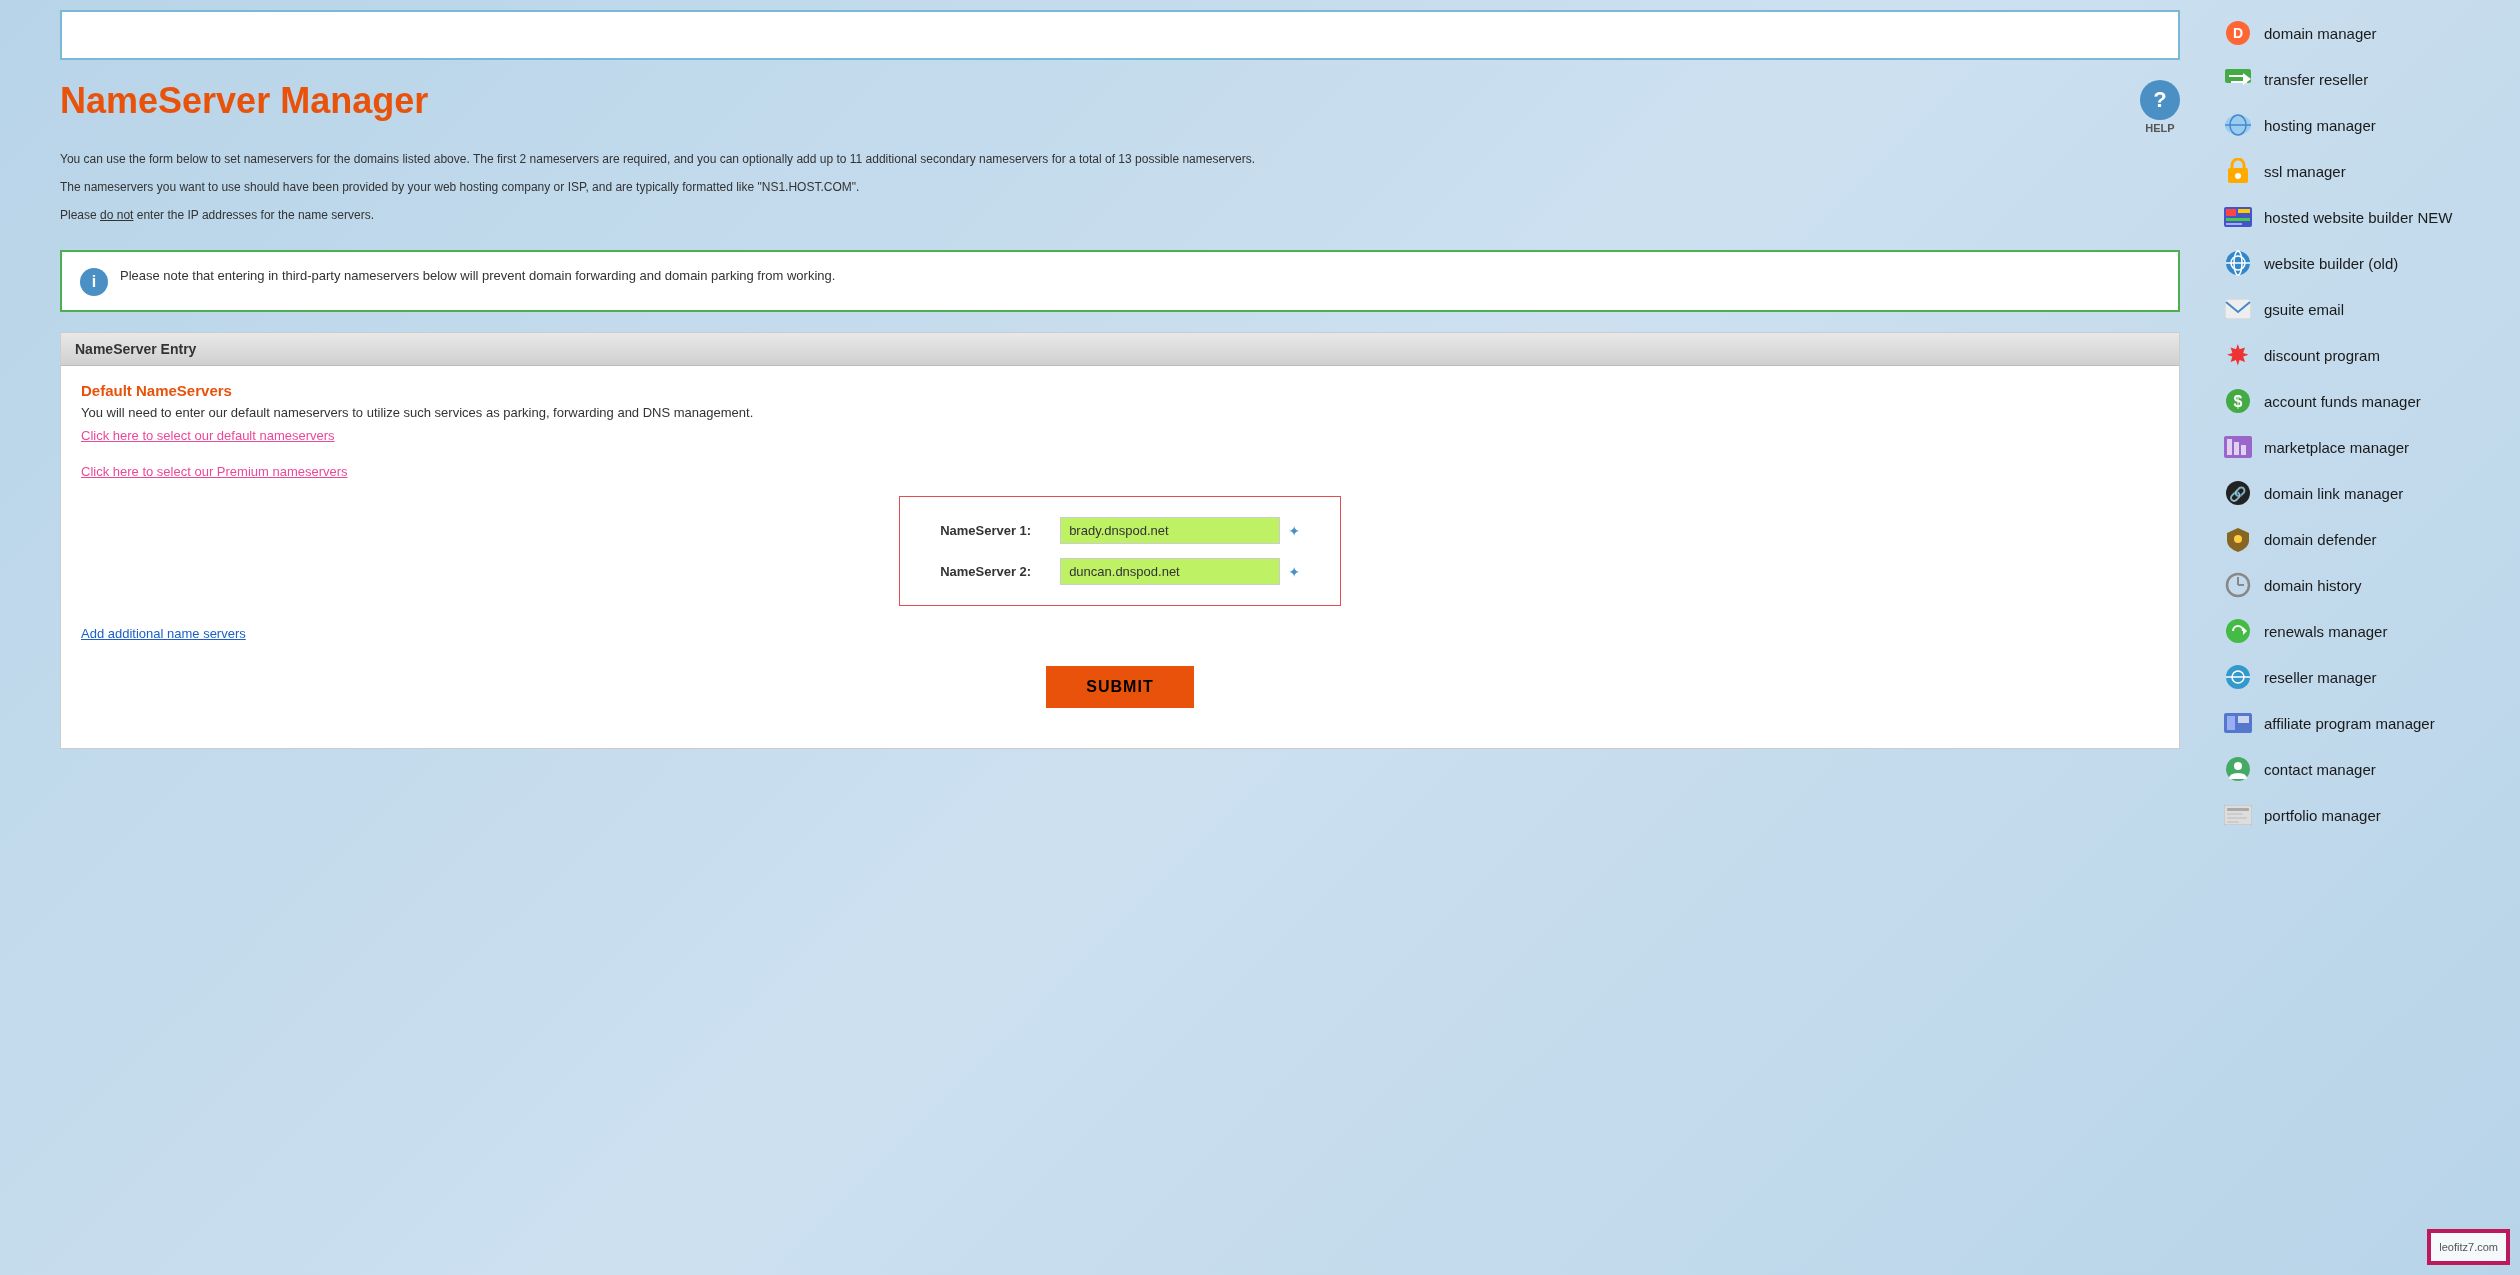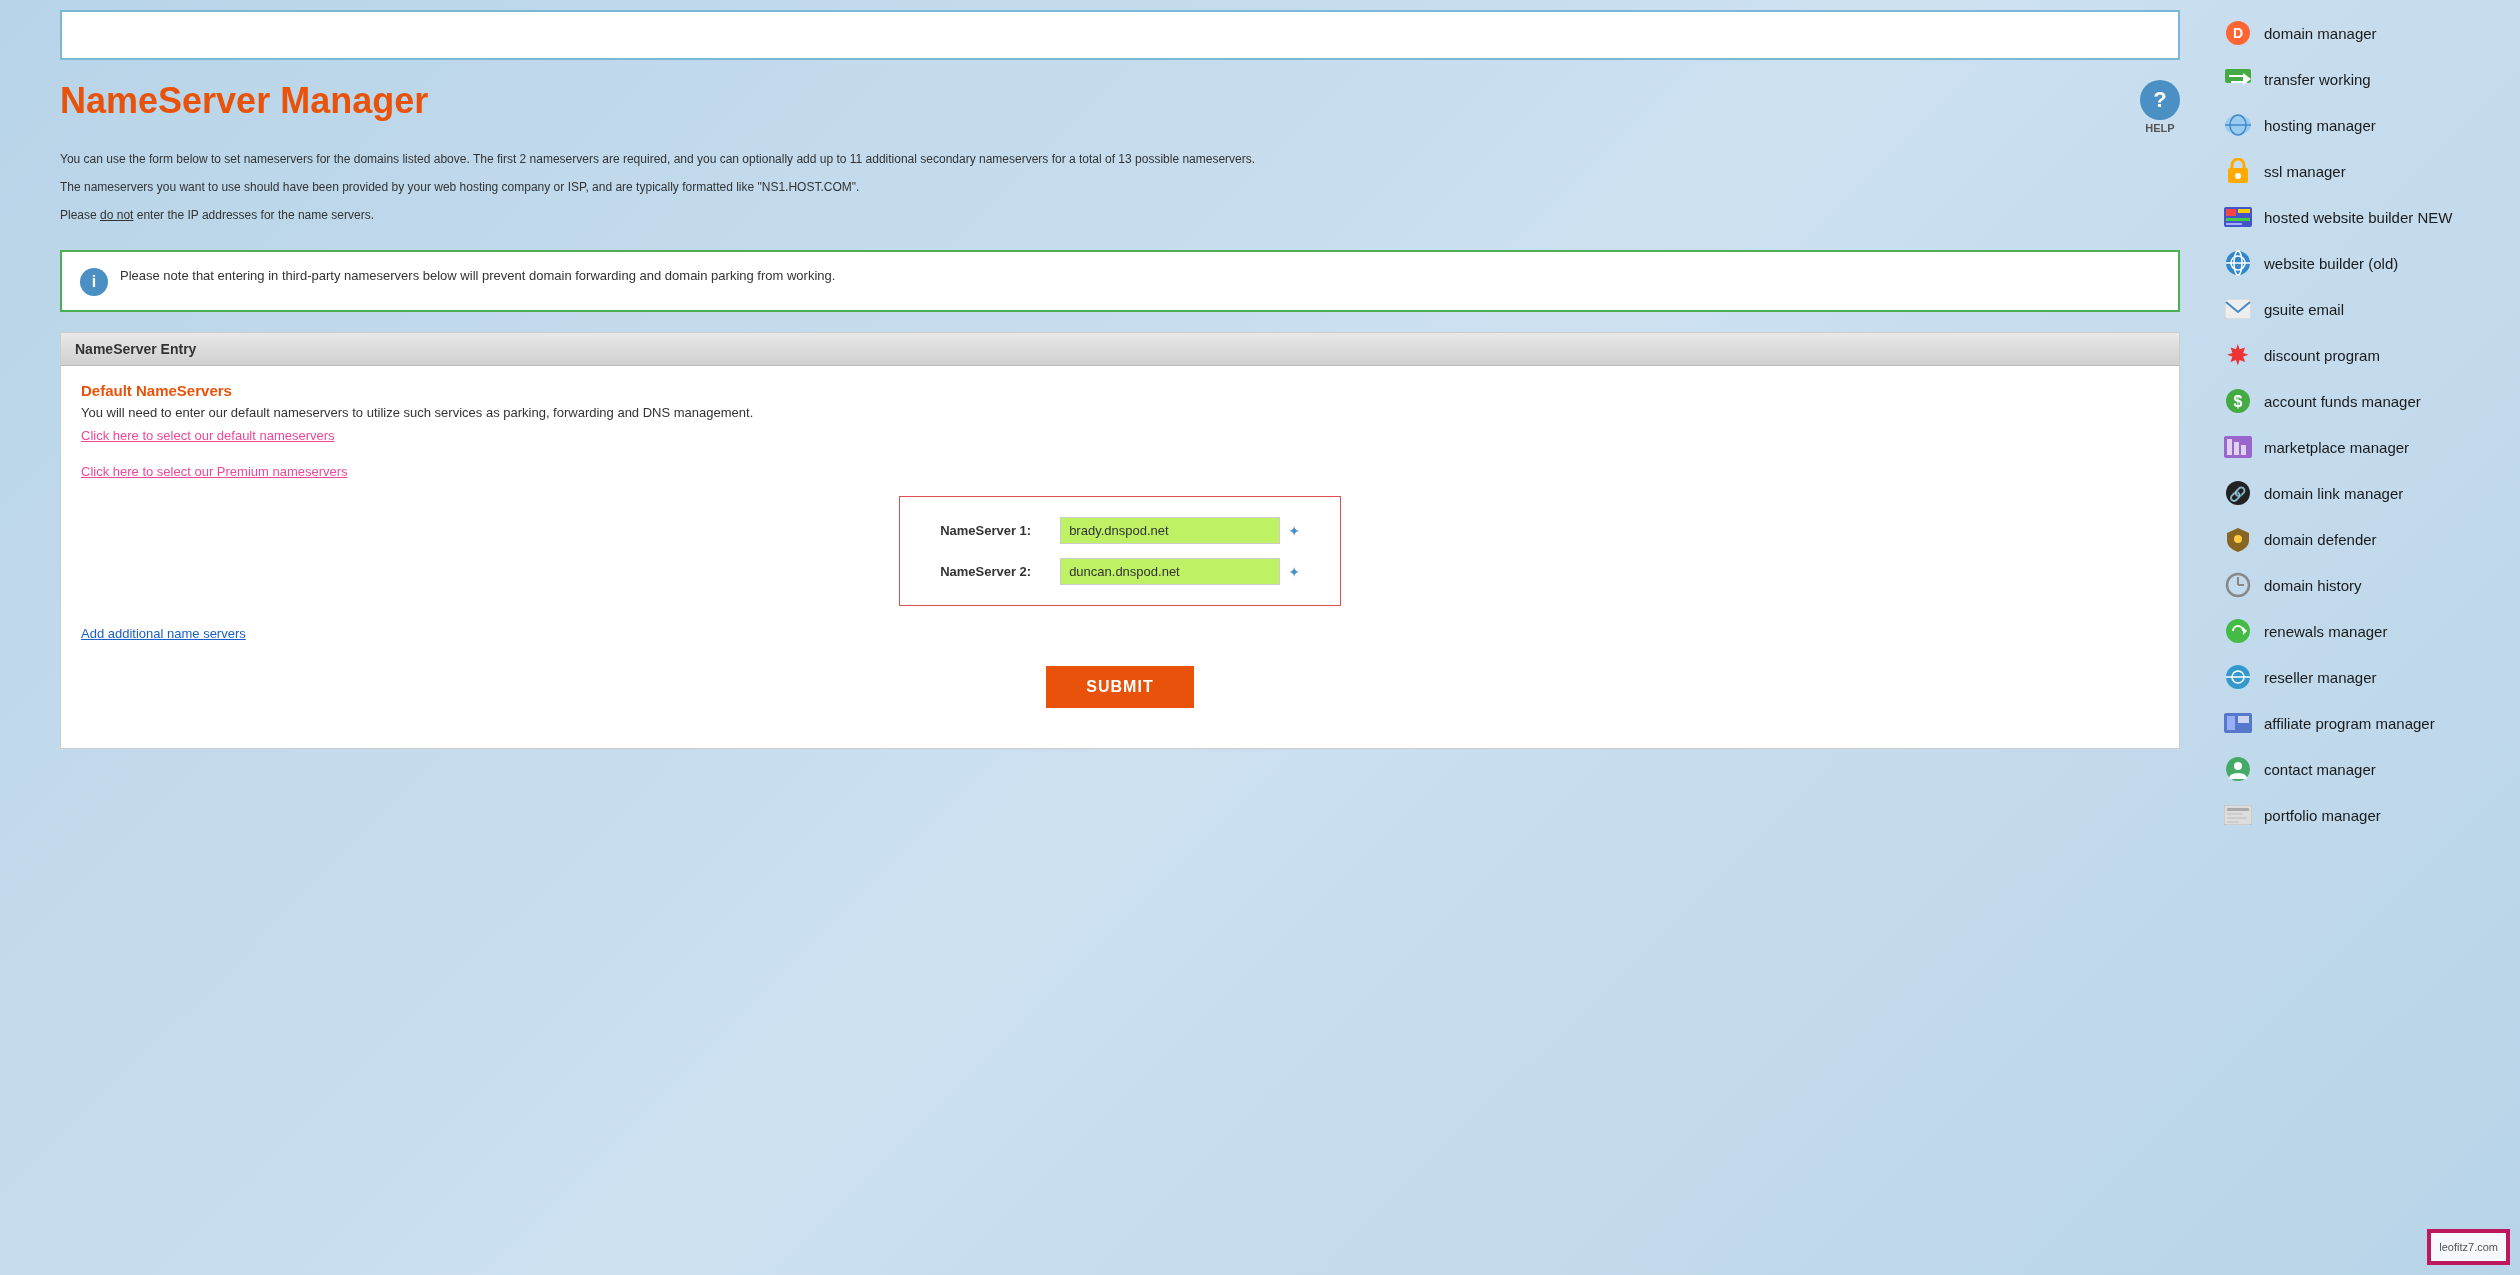--- a/index.html
+++ b/index.html
@@ -162,21 +162,21 @@
     .add-more-link {
       color: #1a5fc8;
       text-decoration: underline;
       cursor: pointer;
       font-size: 13px;
       margin-top: 10px;
       display: inline-block;
     }
     .submit-btn {
       background: #e8520a;
-      color: #ffffff;
+      color: #000000;
       border: none;
       padding: 12px 40px;
       font-size: 16px;
       font-weight: bold;
       cursor: pointer;
       margin: 24px auto;
       display: block;
       letter-spacing: 1px;
     }
     .sidebar {
@@ -289,21 +289,21 @@
       </div>
       <div class="sidebar-item">
         <div class="sidebar-icon">
           <svg width="26" height="20" viewBox="0 0 26 20">
             <rect width="26" height="14" rx="2" fill="#44aa44"></rect>
             <polygon points="18,4 26,10 18,16" fill="white"></polygon>
             <line x1="4" y1="7" x2="20" y2="7" stroke="white" stroke-width="2"></line>
             <line x1="6" y1="13" x2="22" y2="13" stroke="white" stroke-width="2"></line>
           </svg>
         </div>
-        <span class="sidebar-item-label">transfer working</span>
+        <span class="sidebar-item-label">transfer reseller</span>
       </div>
       <div class="sidebar-item">
         <div class="sidebar-icon">
           <svg width="28" height="22" viewBox="0 0 28 22">
             <ellipse cx="14" cy="11" rx="13" ry="10" fill="#99ccee"></ellipse>
             <ellipse cx="14" cy="11" rx="8" ry="10" fill="none" stroke="#4488cc" stroke-width="1.5"></ellipse>
             <line x1="1" y1="11" x2="27" y2="11" stroke="#4488cc" stroke-width="1.5"></line>
           </svg>
         </div>
         <span class="sidebar-item-label">hosting manager</span>

